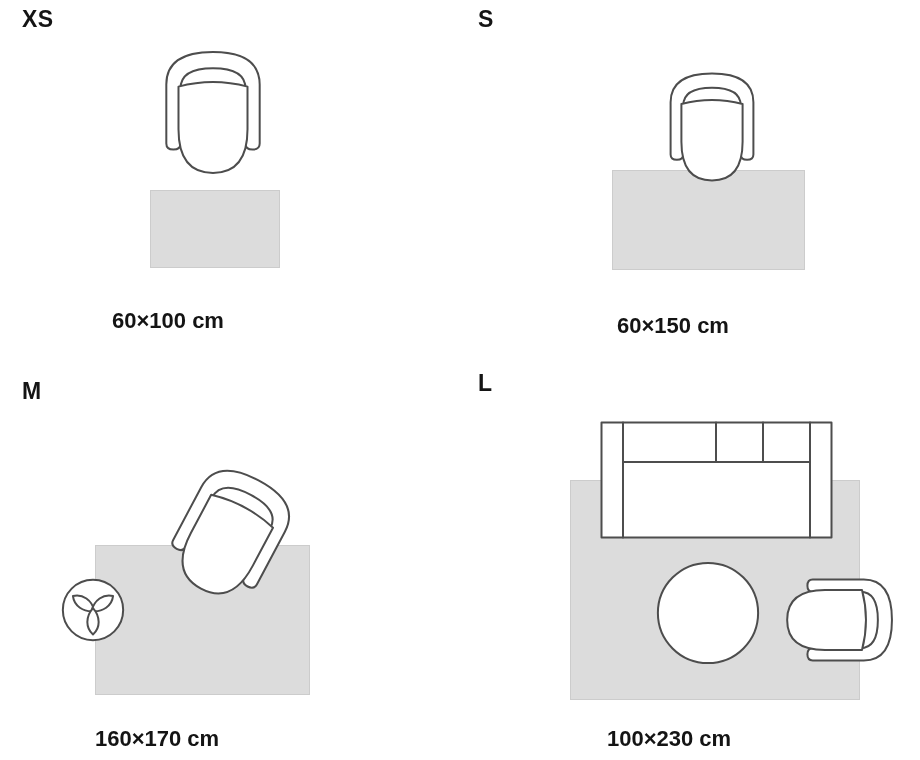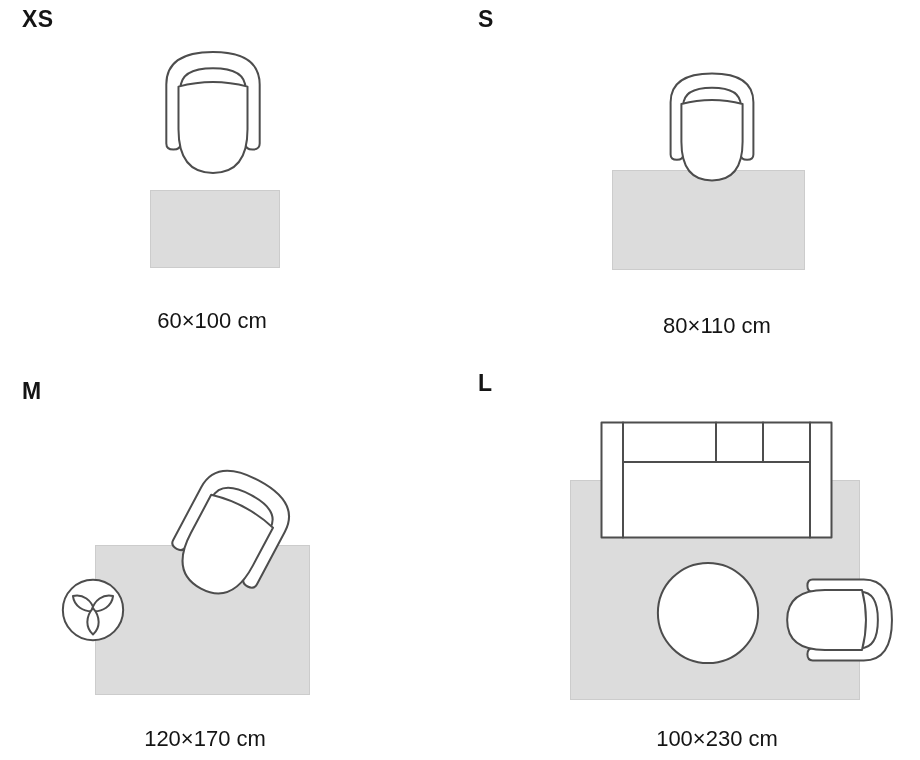--- a/index.html
+++ b/index.html
@@ -18,22 +18,22 @@
   .size-label {
     position: absolute;
     font-size: 23px;
     font-weight: 700;
     letter-spacing: 0.3px;
     color: var(--text, #141414);
   }
   .caption {
     position: absolute;
     font-size: 22px;
-    font-weight: 400;
-    text-align: center;
+    font-weight: 700;
+    text-align: left;
     color: var(--text, #141414);
   }
   .rug {
     position: absolute;
     background: var(--rug-fill, #dcdcdc);
     border: 1px solid var(--rug-border, #cccccc);
   }
   .furniture { position: absolute; display: block; }
   .rot28 { transform: rotate(28deg); }
   .rot90 { transform: rotate(90deg); }
@@ -87,33 +87,33 @@
     <div class="rug" style="left:150px; top:190px; width:130px; height:78px;"></div>
     <div class="caption" style="left:112px; top:308px; width:200px;">60×100 cm</div>
   </section>
 
   <section>
     <h2 class="size-label" style="left:478px; top:6px;">S</h2>
     <div class="rug" style="left:612px; top:170px; width:193px; height:100px;"></div>
     <svg class="furniture" style="left:658px; top:66px;" width="108" height="121" viewBox="0 0 120 134">
         <use href="#sym-armchair"></use>
       </svg>
-    <div class="caption" style="left:617px; top:313px; width:200px;">80×110 cm</div>
+    <div class="caption" style="left:617px; top:313px; width:200px;">60×150 cm</div>
   </section>
 
   <section>
     <h2 class="size-label" style="left:22px; top:378px;">M</h2>
     <div class="rug" style="left:95px; top:545px; width:215px; height:150px;"></div>
     <svg class="furniture rot28" style="left:168px; top:465px;" width="124" height="138" viewBox="0 0 120 134">
         <use href="#sym-armchair"></use>
       </svg>
     <svg class="furniture" style="left:60px; top:577px;" width="66" height="66" viewBox="0 0 70 70">
         <use href="#sym-plant"></use>
       </svg>
-    <div class="caption" style="left:95px; top:726px; width:220px;">120×170 cm</div>
+    <div class="caption" style="left:95px; top:726px; width:220px;">160×170 cm</div>
   </section>
 
   <section>
     <h2 class="size-label" style="left:478px; top:370px;">L</h2>
     <div class="rug" style="left:570px; top:480px; width:290px; height:220px;"></div>
     <svg class="furniture" style="left:600px; top:421px;" width="233" height="118" viewBox="0 0 233 118">
         <use href="#sym-sofa"></use>
       </svg>
     <svg class="furniture" style="left:655px; top:560px;" width="106" height="106" viewBox="0 0 110 110">
         <use href="#sym-table"></use>

